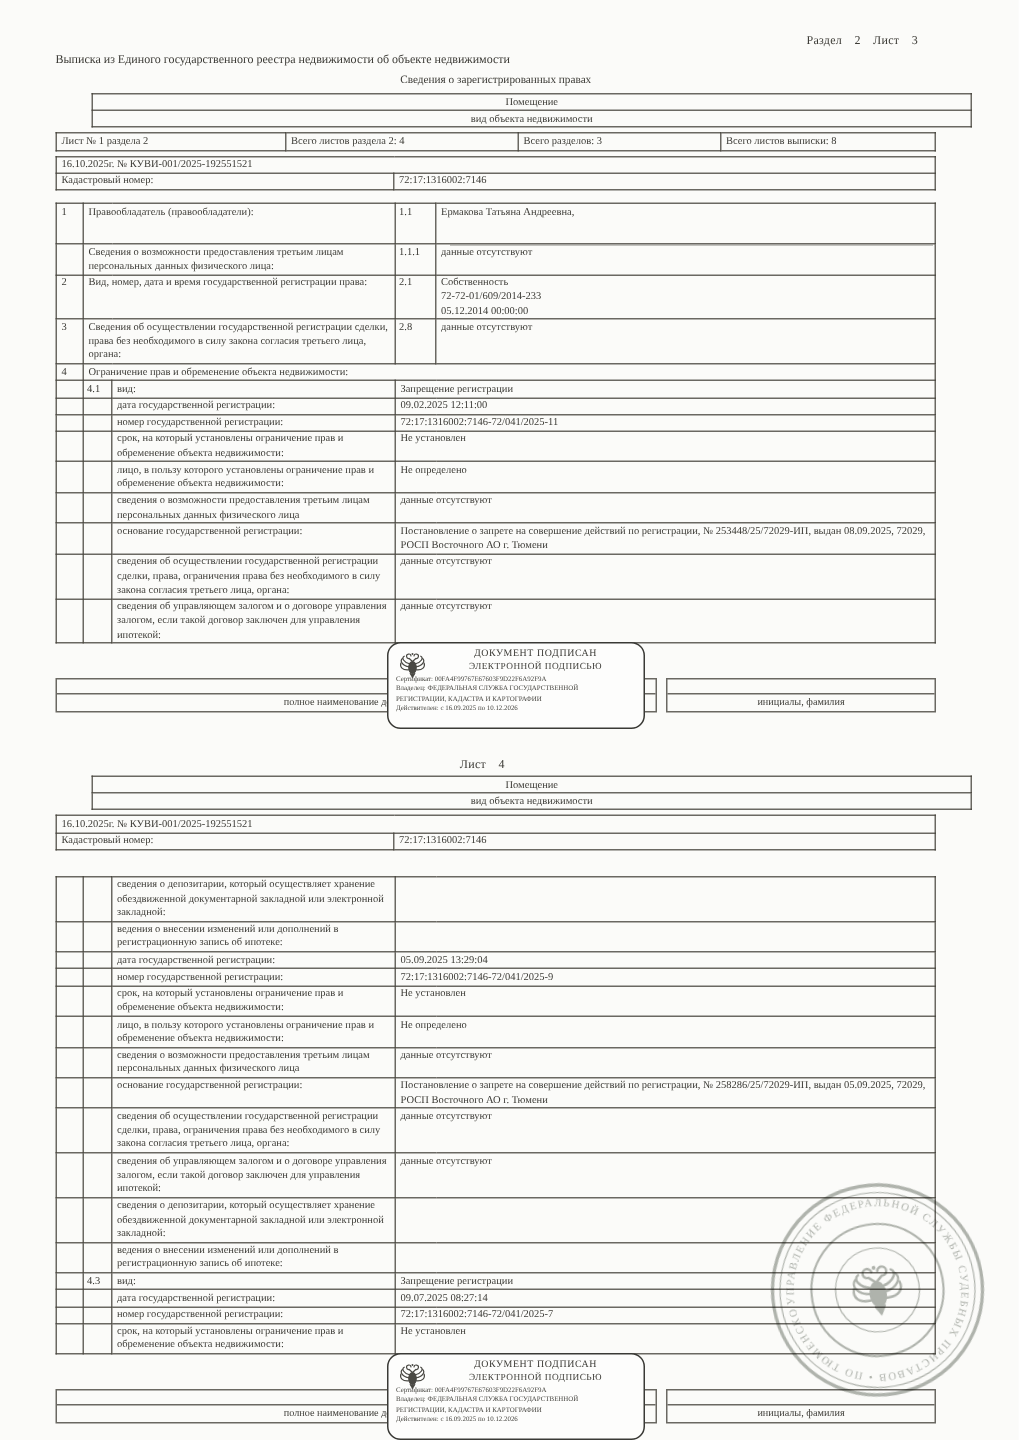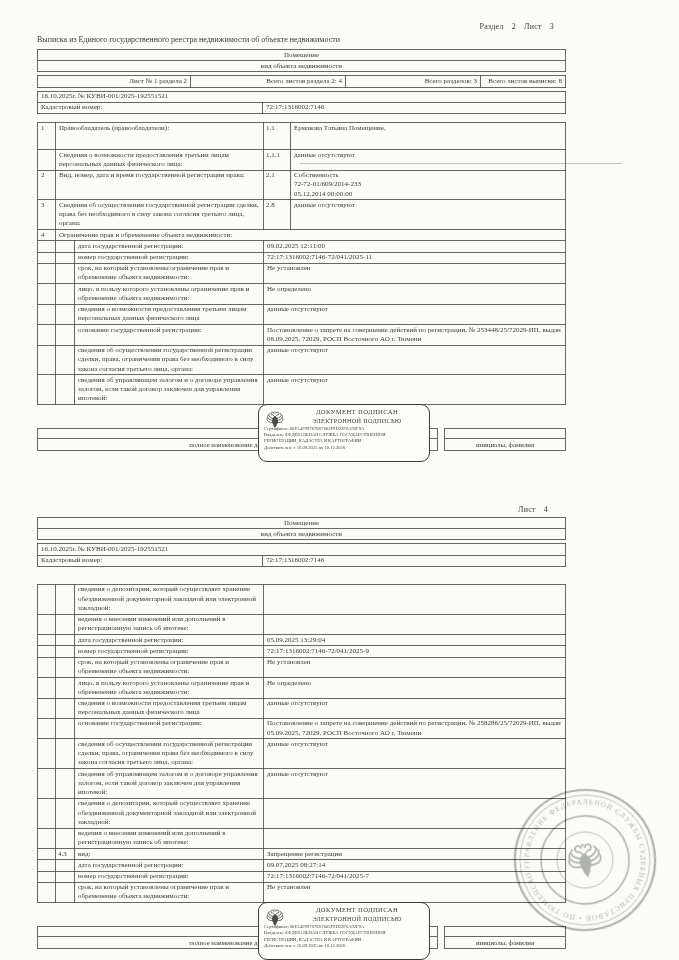--- a/index.html
+++ b/index.html
@@ -4,34 +4,34 @@
 <style>
   html,body{margin:0;padding:0;}
   body{
     width:679px;height:960px;position:relative;overflow:hidden;
     background:#fbfbf9;
     font-family:"Liberation Serif","DejaVu Serif",serif;
     color:#3c3b36;
     -webkit-font-smoothing:antialiased;
   }
   #doc{position:absolute;inset:0;}
-  .page{position:absolute;left:37px;width:529px;}
+  .page{position:absolute;left:37px;width:587px;}
   #page1{top:22px;}
   #page2{top:505px;}
   .corner{font-size:8px;text-align:right;padding-right:12px;letter-spacing:.2px;word-spacing:6px;height:10px;}
-  #page2 .corner{padding-right:18px;}
+  #page2 .corner{padding-right:18px;text-align:center;}
   .title{font-size:8px;text-align:left;margin-top:3px;}
   .subtitle{font-size:7.5px;text-align:center;margin-top:4px;}
   table{border-collapse:collapse;width:100%;table-layout:fixed;}
   td{border:1px solid rgba(70,68,60,.8);font-size:7px;line-height:1.32;padding:.5px 3px;vertical-align:top;overflow:hidden;}
-  .head-table{margin-top:5px;}
+  .head-table{margin-top:5px;margin-left:24px;}
   #page2 .head-table{margin-top:2px;}
   .head-table td{text-align:center;}
   .sheets-table{margin-top:3px;}
-  .sheets-table td{text-align:right;}
+  .sheets-table td{text-align:left;}
   .meta-table{margin-top:3px;}
   .main-table{margin-top:8px;}
   #page2 .main-table{margin-top:17px;}
   .c-num{text-align:left;}
   .c-sub{padding-left:2px;padding-right:1px;}
   .c-val{white-space:pre-line;}
   .c-sec{font-size:7px;}
   
   .sign-area{position:relative;height:62px;margin-top:2px;}
   .sig-box{position:absolute;top:21px;height:23px;border:1px solid rgba(70,68,60,.8);box-sizing:border-box;}
@@ -76,20 +76,21 @@
       <path d="M17 30 L20 35 L23 30" fill="currentColor"></path>
     </g>
   </defs>
 </svg>
 
 <div id="doc">
 
   <div class="page" id="page1">
     <div class="corner">Раздел 2 Лист 3</div>
     <div class="title">Выписка из Единого государственного реестра недвижимости об объекте недвижимости</div>
+    <div class="subtitle">Сведения о зарегистрированных правах</div>
 
     <table class="head-table">
       <tbody>
           <tr>
             <td>Помещение</td>
           </tr>
       <tr>
             <td>вид объекта недвижимости</td>
           </tr>
     </tbody>
@@ -134,21 +135,21 @@
           <col style="width:19px">
           <col style="width:189px">
           <col style="width:27px">
           <col>
         </colgroup>
       <tbody>
           <tr style="height: 27px;">
             <td class="c-num">1</td>
             <td class="c-name" colspan="2">Правообладатель (правообладатели):</td>
             <td class="c-sub">1.1</td>
-            <td class="c-val">Ермакова Татьяна Помещение,</td>
+            <td class="c-val">Ермакова Татьяна Андреевна,</td>
           </tr>
           <tr>
             <td class="c-num"></td>
             <td class="c-name" colspan="2">Сведения о возможности предоставления третьим лицам персональных данных физического лица:</td>
             <td class="c-sub">1.1.1</td>
             <td class="c-val">данные отсутствуют</td>
           </tr>
           <tr>
             <td class="c-num">2</td>
             <td class="c-name" colspan="2">Вид, номер, дата и время государственной регистрации права:</td>
@@ -159,20 +160,26 @@
           </tr>
           <tr>
             <td class="c-num">3</td>
             <td class="c-name" colspan="2">Сведения об осуществлении государственной регистрации сделки, права без необходимого в силу закона согласия третьего лица, органа:</td>
             <td class="c-sub">2.8</td>
             <td class="c-val">данные отсутствуют</td>
           </tr>
           <tr>
             <td class="c-num">4</td>
             <td class="c-sec" colspan="4">Ограничение прав и обременение объекта недвижимости:</td>
+          </tr>
+          <tr>
+            <td class="c-num"></td>
+            <td class="c-sub">4.1</td>
+            <td class="c-name">вид:</td>
+            <td class="c-val" colspan="2">Запрещение регистрации</td>
           </tr>
           <tr>
             <td class="c-num"></td>
             <td class="c-sub"></td>
             <td class="c-name">дата государственной регистрации:</td>
             <td class="c-val" colspan="2">09.02.2025 12:11:00</td>
           </tr>
           <tr>
             <td class="c-num"></td>
             <td class="c-sub"></td>

